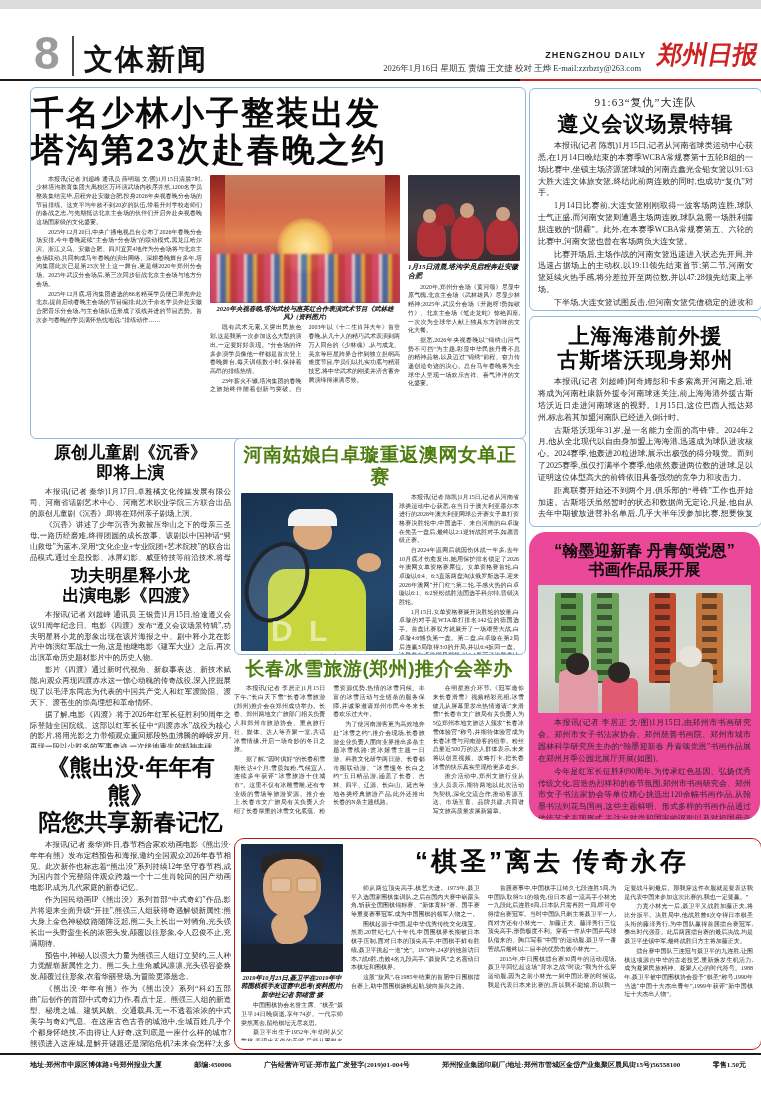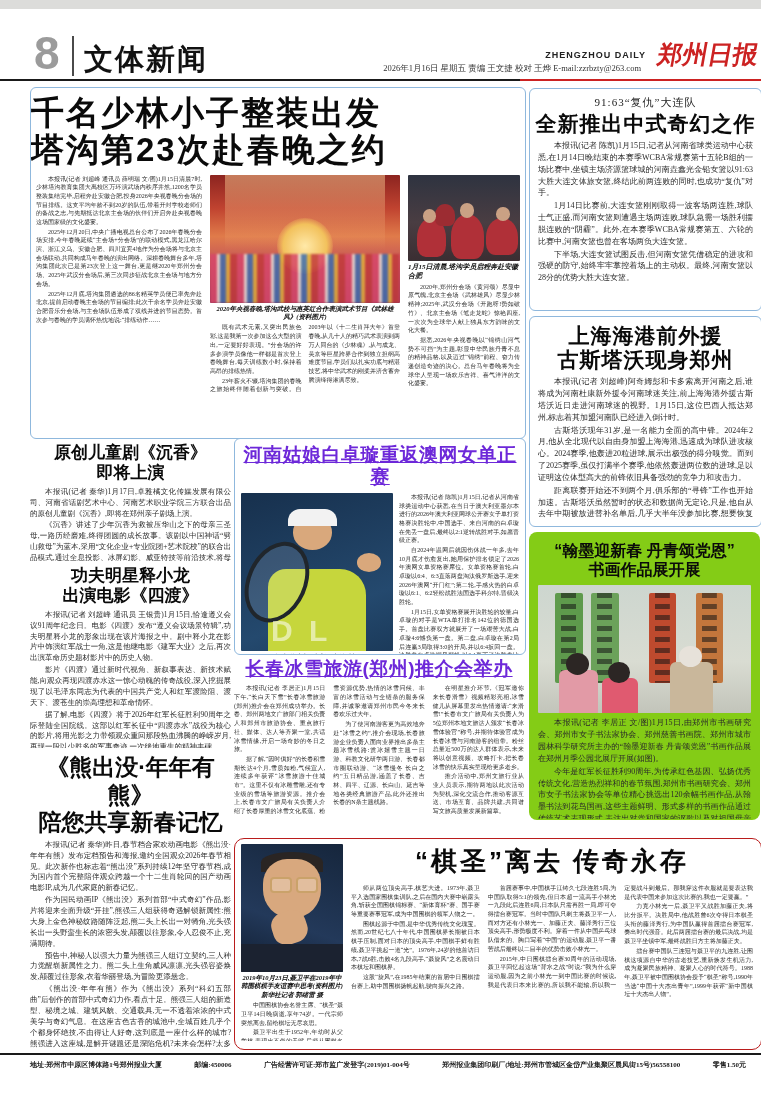--- a/index.html
+++ b/index.html
@@ -24,22 +24,22 @@
   .hdr-rule-red{left:520px;top:79px;width:241px;height:2px;background:#c22;}
   
   .bluebox{border:1px solid #8fb8dd;border-radius:6px;overflow:hidden;background:#fff;}
   .graybox{border:1px solid #b91c1c;border-radius:10px;overflow:hidden;background:#fff;}
   .plain{overflow:hidden;}
   
   .h-main{font-family:"Liberation Sans",sans-serif;font-weight:bold;color:#0a0a0a;
           font-size:33px;line-height:1.13;letter-spacing:2px;padding-top:6px;}
   .h-xl{font-family:"Liberation Sans",sans-serif;font-weight:bold;color:#0a0a0a;
         text-align:center;font-size:21px;line-height:1.15;letter-spacing:1px;}
-  .h-l{font-family:"Liberation Sans",sans-serif;font-weight:bold;color:#6d28d9;
-       text-align:center;font-size:19px;line-height:1.18;letter-spacing:0.5px;text-decoration:underline;}
+  .h-l{font-family:"Liberation Sans",sans-serif;font-weight:bold;color:#4d7c0f;
+       text-align:center;font-size:19px;line-height:1.18;letter-spacing:0.5px;}
   .h-m{font-family:"Liberation Sans",sans-serif;font-weight:bold;color:#0a0a0a;
        text-align:center;font-size:17px;line-height:1.2;}
   .h-qs{font-family:"Liberation Sans",sans-serif;font-weight:bold;color:#0a0a0a;
         text-align:center;font-size:26px;letter-spacing:3px;}
   .kicker{font-size:11px;text-align:center;color:#222;letter-spacing:1px;}
   
   .bt{ text-align:justify;color:#2a2a2a;overflow:hidden;}
   .bt p{margin:0 0 1px 0;text-indent:2em;}
   .bt6{font-size:6px;line-height:1.45;}
   .bt75{font-size:7.5px;line-height:1.45;}
@@ -87,21 +87,21 @@
   .viewer{position:absolute;border-radius:6px 6px 0 0;}
   .v-head{position:absolute;border-radius:50%;background:#2c2624;}
   .ph-nie{background:linear-gradient(200deg,#16263c 0%,#23395a 60%,#101d30 100%);}
   .ph-nie .face{position:absolute;left:22%;top:12%;width:56%;height:46%;border-radius:42% 42% 48% 48%;background:#d8a87e;}
   .ph-nie .hair{position:absolute;left:20%;top:6%;width:60%;height:16%;border-radius:50% 50% 0 0;background:#2a2523;}
   .ph-nie .gl{position:absolute;left:28%;top:26%;width:18%;height:9%;border:2px solid #caa26a;border-radius:4px;background:rgba(255,255,255,.25);}
   .ph-nie .gr{position:absolute;left:54%;top:26%;width:18%;height:9%;border:2px solid #caa26a;border-radius:4px;background:rgba(255,255,255,.25);}
   .ph-nie .hand{position:absolute;left:30%;top:52%;width:34%;height:26%;border-radius:40%;background:#d8a87e;transform:rotate(-18deg);}
   .ph-nie .suit{position:absolute;left:0;bottom:0;width:100%;height:22%;background:#1b2230;}
   
-  .softblue{background:#84cc16;border-radius:8px;}
+  .softblue{background:#ec4899;border-radius:17px;}
   
   .foot-rule{left:0;top:1053px;width:761px;height:2px;background:#1a1a1a;}
   .footer{left:30px;top:1060px;width:716px;display:flex;justify-content:space-between;
           font-size:7px;color:#222;white-space:nowrap;}
   .fl{font-weight:bold;}
 </style>
 </head>
 <body>
 
 <div id="page">
@@ -156,24 +156,25 @@
         <div class="bt bt6" style="height:138px;">
             <p>2020年,郑州分会场《黄河颂》尽显中原气魄,北京主会场《武林雄风》尽显少林精神;2025年,武汉分会场《开跑呀!势如破竹》、北京主会场《笔走龙蛇》惊艳四座,一次次为全球华人献上独具东方韵味的文化大餐。</p>
             <p>据悉,2026年央视春晚以“锦绣山河气势不可挡”为主题,彰显中华民族丹青不息的精神品格,以及迈过“锦绣”前程、奋力传递创造奇迹的决心。总台马年春晚将为全球华人呈现一场欢乐吉祥、喜气洋洋的文化盛宴。</p>
           </div>
       </div>
     </div>
   </div>
 
   <div class="abs bluebox" style="left:529px;top:88px;width:231px;height:221px;">
     <div class="kicker" style="margin-top:6px;">91:63“复仇”大连队</div>
-    <div class="h-xl" style="margin:2px 0 4px 0;">全新推出中式奇幻之作</div>
+    <div class="h-xl" style="margin:2px 0 4px 0;">遵义会议场景特辑</div>
     <div class="bt bt8" style="height:168px;margin:0 8px;">
         <p>本报讯(记者 陈凯)1月15日,记者从河南省球类运动中心获悉,在1月14日晚结束的本赛季WCBA常规赛第十五轮B组的一场比赛中,坐镇主场济源篮球城的河南垚鑫光金铅女篮以91:63大胜大连文体旅女篮,终结此前两连败的同时,也成功“复仇”对手。</p>
         <p>1月14日比赛前,大连女篮刚刚取得一波客场两连胜,球队士气正盛,而河南女篮则遭遇主场两连败,球队急需一场胜利摆脱连败的“阴霾”。此外,在本赛季WCBA常规赛第五、六轮的比赛中,河南女篮也曾在客场两负大连女篮。</p>
+        <p>比赛开场后,主场作战的河南女篮迅速进入状态先开局,并迅速占据场上的主动权,以19:11领先结束首节;第二节,河南女篮延续火热手感,将分差拉开至两位数,并以47:28领先结束上半场。</p>
         <p>下半场,大连女篮试图反击,但河南女篮凭借稳定的进攻和强硬的防守,始终牢牢掌控着场上的主动权。最终,河南女篮以28分的优势大胜大连女篮。</p>
       </div>
   </div>
 
   <div class="abs bluebox" style="left:529px;top:316px;width:231px;height:209px;">
     <div class="h-xl" style="margin-top:7px;">
       <div>上海海港前外援</div>
       <div>古斯塔沃现身郑州</div>
     </div>
     <div class="bt bt8" style="height:142px;margin:4px 8px 0 8px;">

